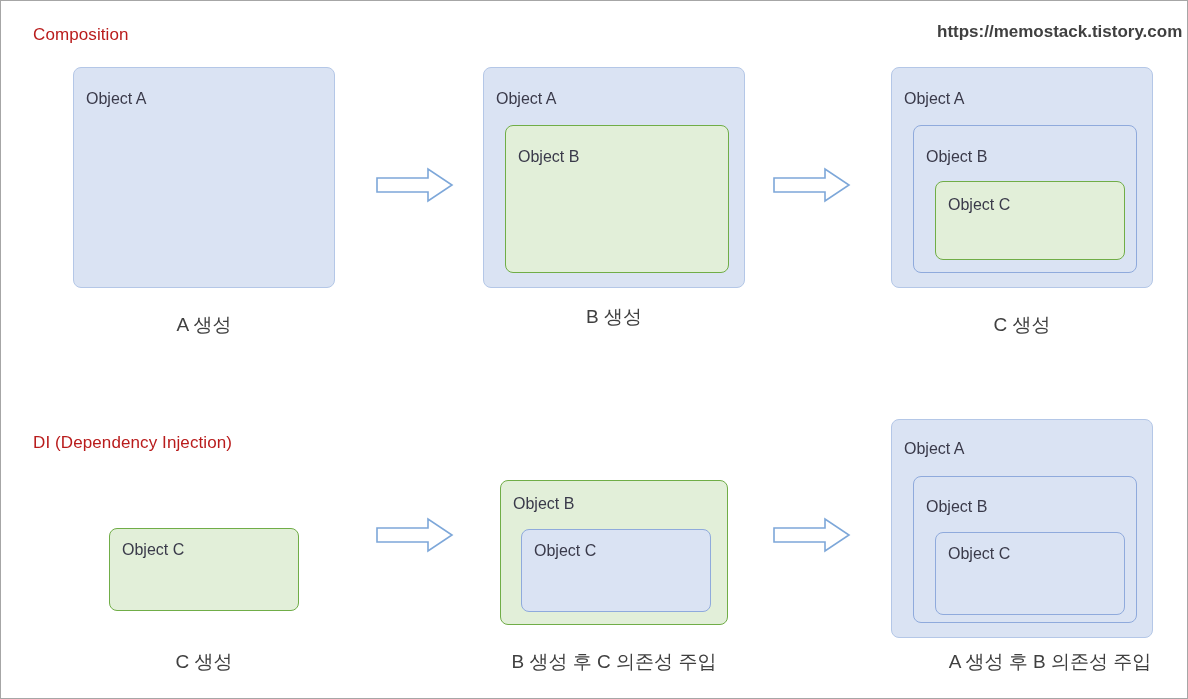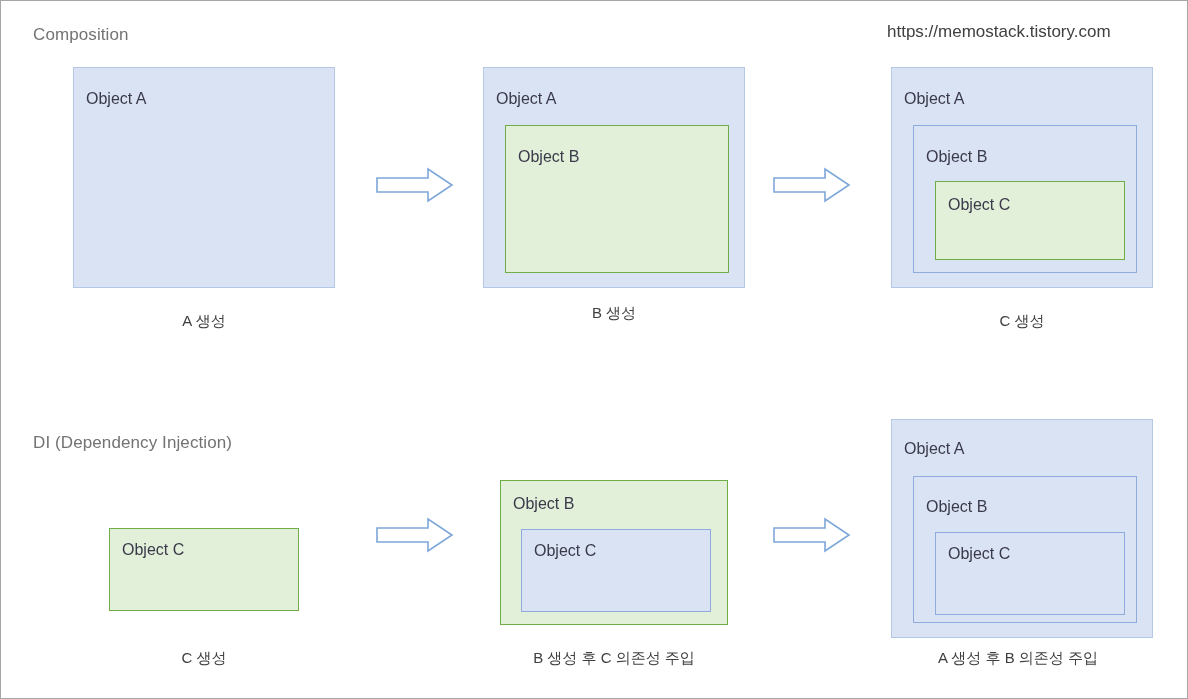--- a/index.html
+++ b/index.html
@@ -17,49 +17,50 @@
     background: #ffffff;
     box-sizing: border-box;
     border: 1px solid #a6a6a6;
     overflow: hidden;
   }
 
   
   .section-title {
     position: absolute;
     font-size: 17px;
-    color: #737373;
+    color: #b91c1c;
     letter-spacing: 0.1px;
     white-space: nowrap;
   }
   .watermark {
     position: absolute;
     font-size: 17px;
     color: #404040;
     white-space: nowrap;
   }
   .caption {
     position: absolute;
-    font-size: 15px;
+    font-size: 19px;
     color: #404040;
     text-align: center;
     white-space: nowrap;
   }
   .box-label {
     position: absolute;
     font-size: 16px;
     color: #3a3a4a;
     white-space: nowrap;
     pointer-events: none;
   }
 
   
   .box {
     position: absolute;
     box-sizing: border-box;
+    border-radius: 8px;
   }
   .box.blue {
     background: #dae3f3;
     border: 1px solid #b4c7e7;
   }
   .box.blue-inner {
     background: #dae3f3;
     border: 1px solid #8faadc;
   }
   .box.green {
@@ -74,21 +75,21 @@
   
   .arrow {
     position: absolute;
   }
 </style>
 </head>
 <body>
 
 <div id="canvas">
 
-  <div class="watermark" style="left:886px; top:21px;">https://memostack.tistory.com</div>
+  <div class="watermark" style="left:936px; top:21px;font-weight:bold;">https://memostack.tistory.com</div>
 
   <div class="section-title" style="left:32px; top:24px;">Composition</div>
 
   <div class="box blue" style="left:72px; top:66px; width:262px; height:221px;">
     <div class="box-label" style="left:12px; top:22px;">Object A</div>
   </div>
   <div class="caption" style="left:72px; top:311px; width:262px;">A 생성</div>
 
   <div class="arrow" style="left:375px; top:165px;">
     <svg width="78" height="38" viewBox="0 0 78 38" aria-hidden="true">
@@ -150,15 +151,15 @@
 
   <div class="box blue" style="left:890px; top:418px; width:262px; height:219px;">
     <div class="box-label" style="left:12px; top:20px;">Object A</div>
     <div class="box blue-inner" style="left:21px; top:56px; width:224px; height:147px;">
       <div class="box-label" style="left:12px; top:21px;">Object B</div>
       <div class="box blue-inner" style="left:21px; top:55px; width:190px; height:83px;">
         <div class="box-label" style="left:12px; top:12px;">Object C</div>
       </div>
     </div>
   </div>
-  <div class="caption" style="left:886px; top:648px; width:262px;">A 생성 후 B 의존성 주입</div>
+  <div class="caption" style="left:918px; top:648px; width:262px;">A 생성 후 B 의존성 주입</div>
 
 </div>
 
 </body></html>

